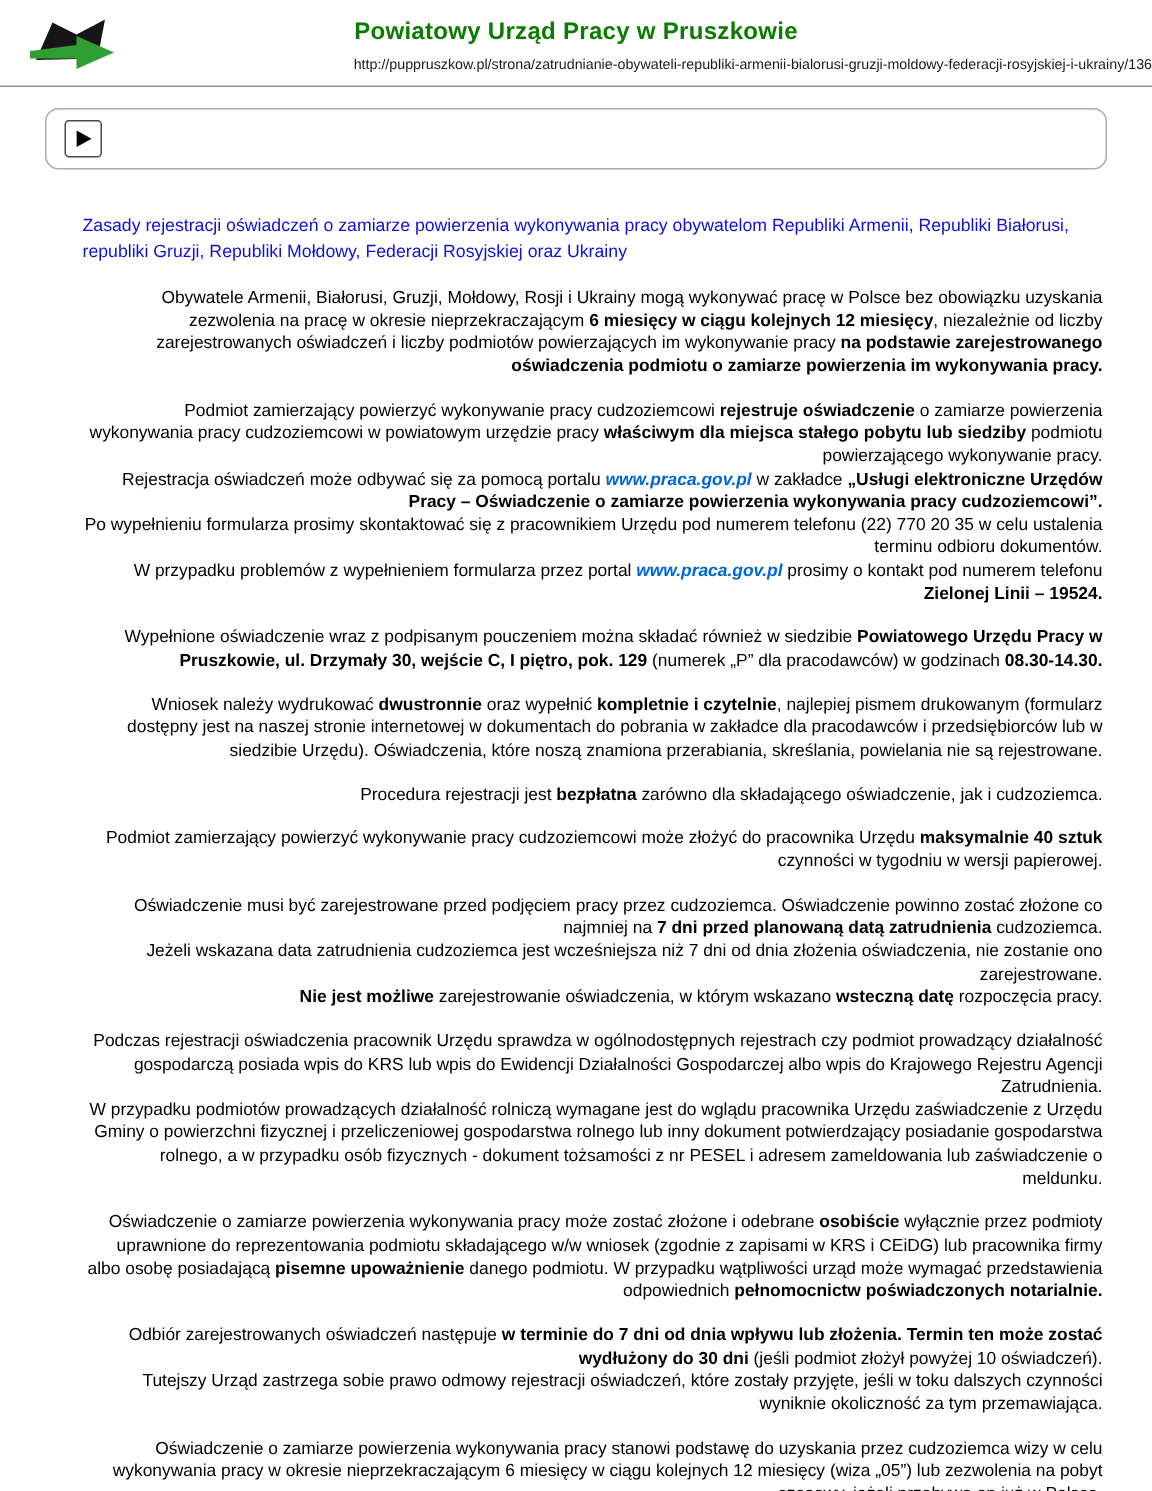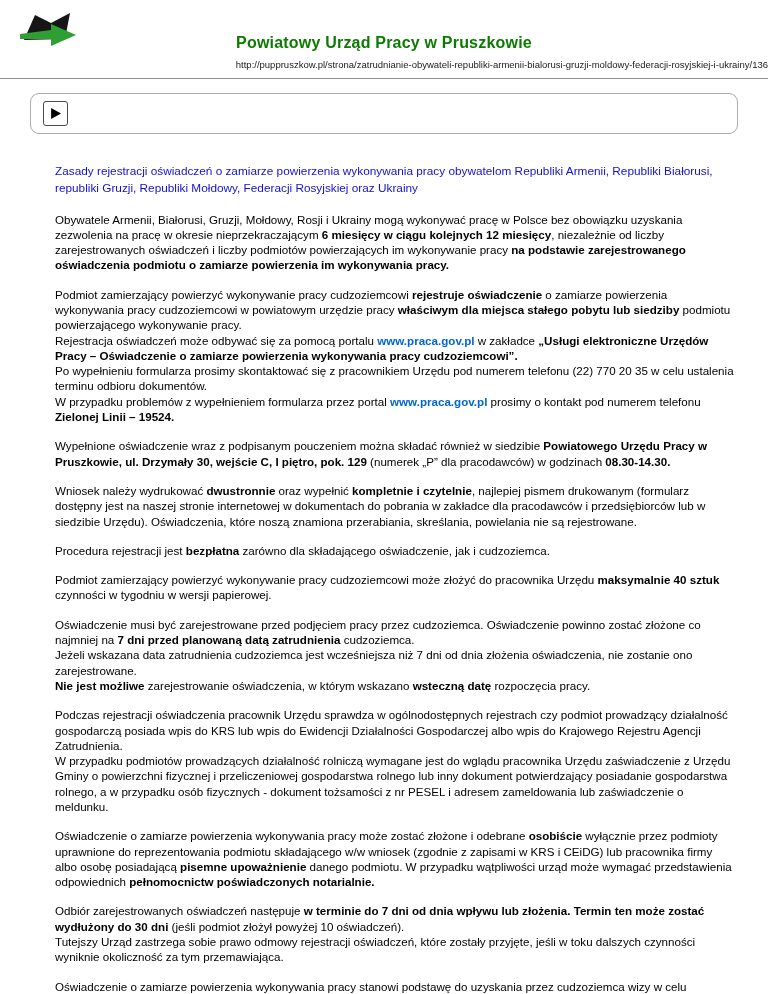--- a/index.html
+++ b/index.html
@@ -22,21 +22,20 @@
     top: 10px;
     width: 60px;
     height: 38px;
   }
   .site-title {
     text-align: center;
     font-size: 16px;
     font-weight: bold;
     color: #0b7c00;
     letter-spacing: .2px;
-    margin-top: 21px;
   }
   .site-url {
     text-align: right;
     font-size: 9.5px;
     color: #1a1a1a;
     margin-top: 7px;
   }
   .article-head {
     margin: 14px 30px 0;
     border: 1px solid #ababab;
@@ -67,27 +66,28 @@
     font-size: 11.6px;
     line-height: 1.32;
   }
   .content-heading {
     color: #1111cf;
     font-weight: normal;
     font-size: 11.8px;
     line-height: 1.42;
     margin: 0 0 15px;
   }
-  .para { margin: 12px 0 14px; }
+  .para { margin: 12px 0 14px; text-align: right; }
   .b { font-weight: bold; }
   a.link {
     color: #0066d4;
     font-weight: bold;
     text-decoration: none;
     cursor: pointer;
+    font-style: italic;
   }
 </style>
 </head>
 <body>
 
 <div class="header">
   <svg class="logo" viewBox="0 0 60 38" aria-hidden="true">
     <polygon points="6,30 17,5 33,13 52,3 47,29" fill="#161616"></polygon>
     <polygon points="2,24 33,20 33,14 58,25 33,36 33,29 2,29" fill="#2f9e33"></polygon>
   </svg>

